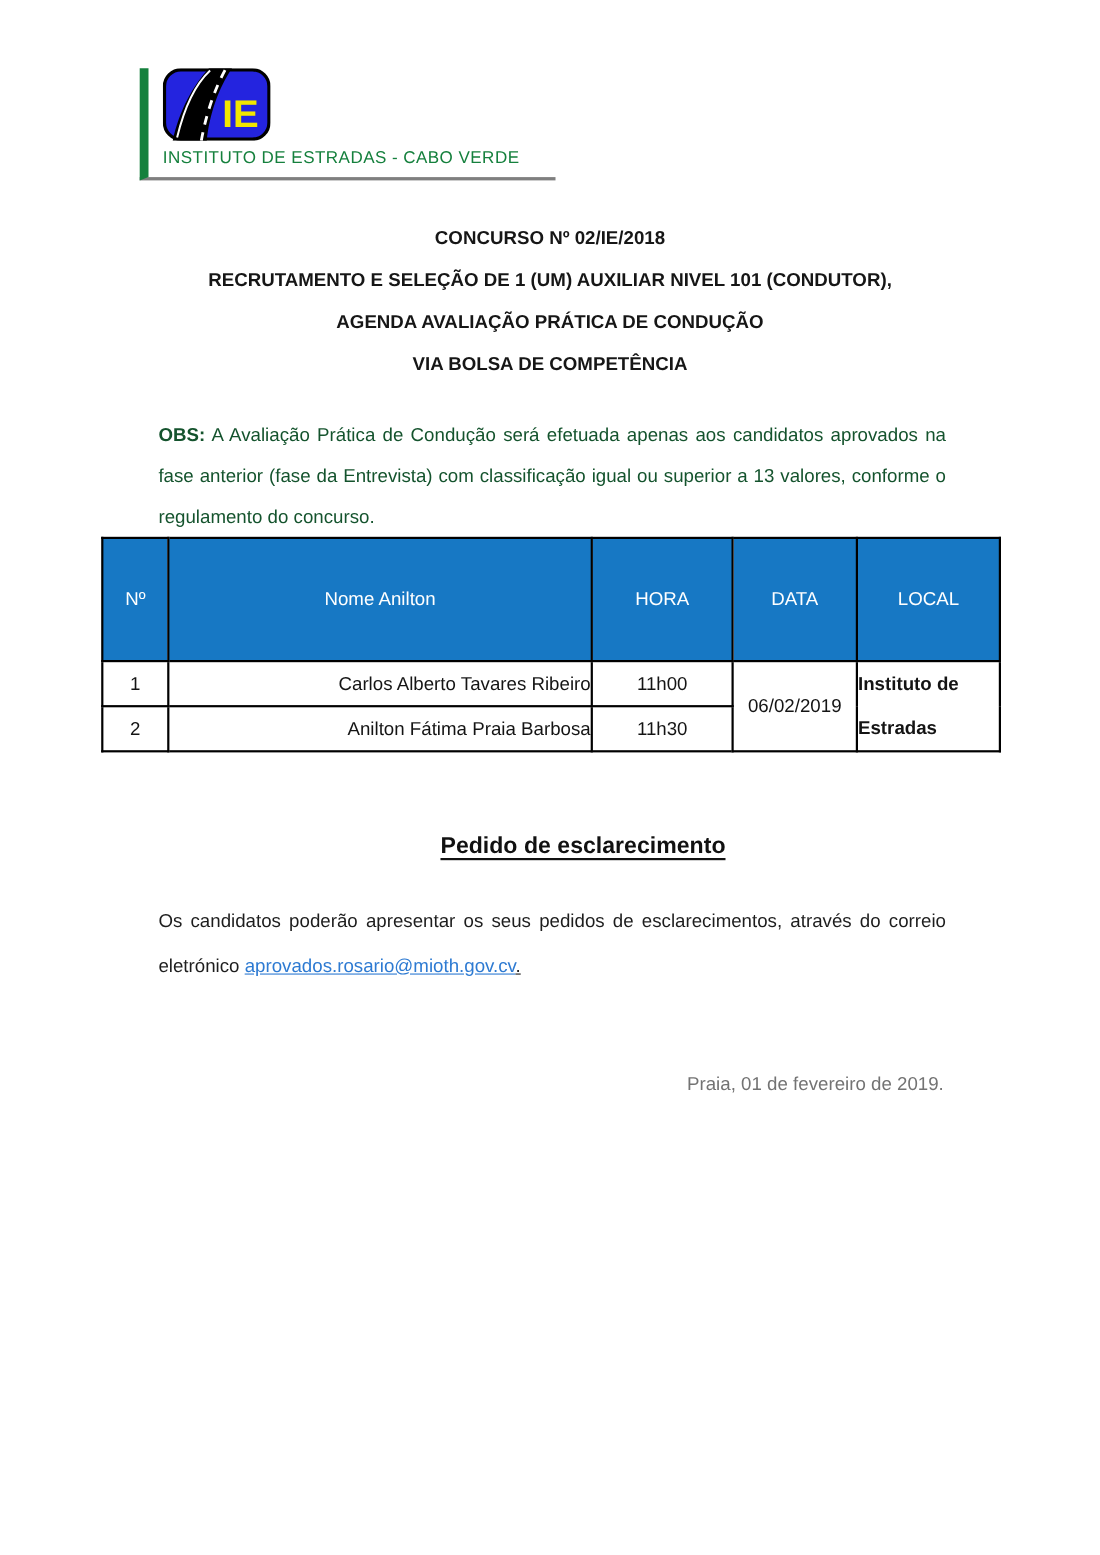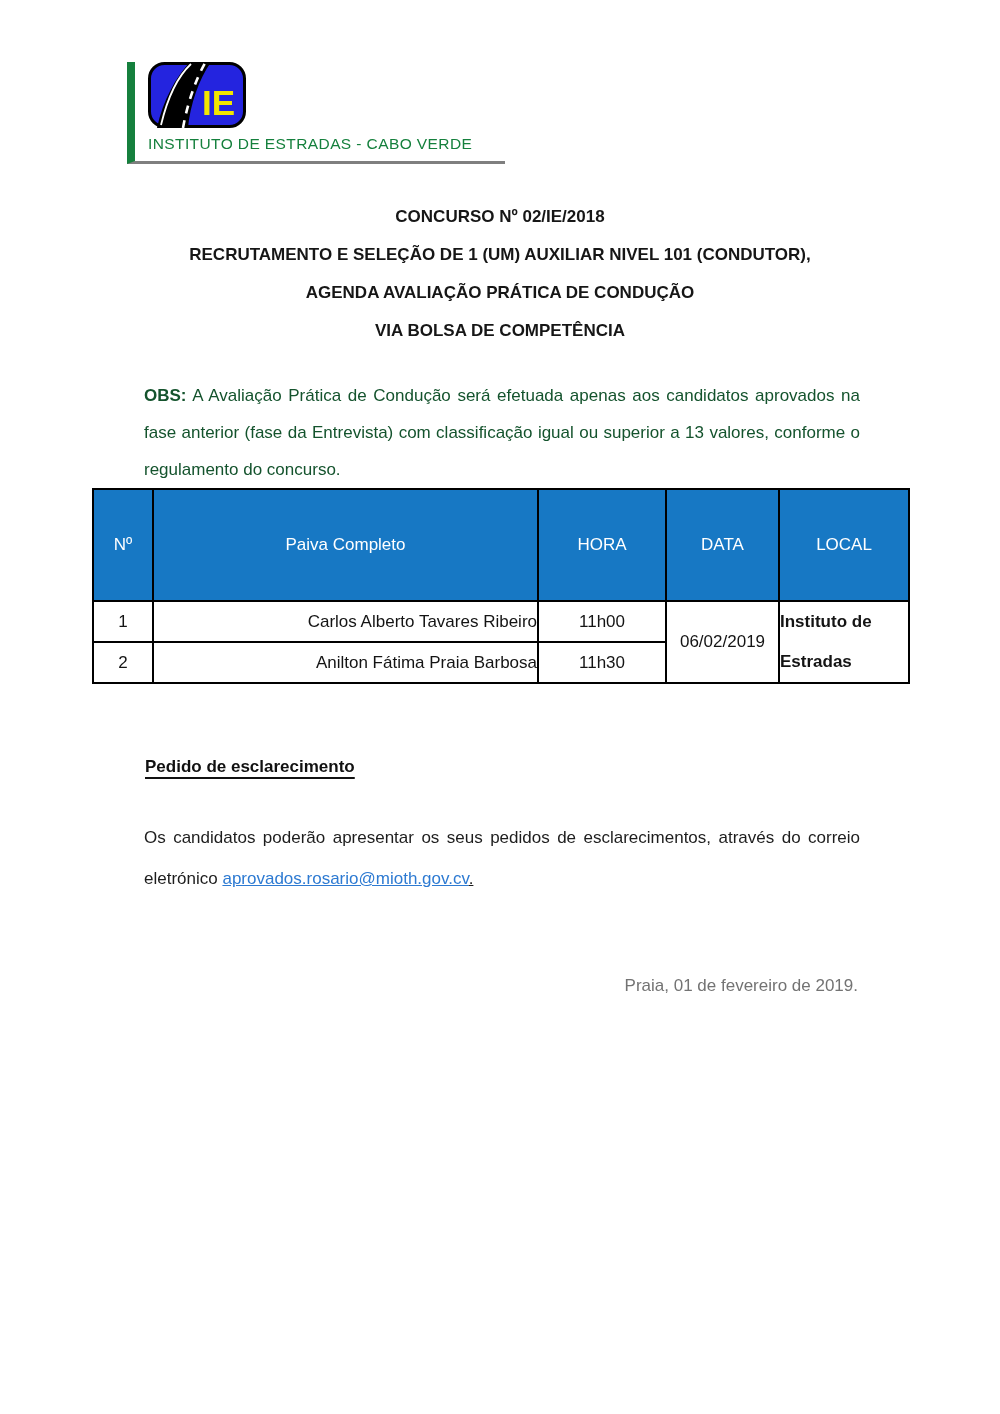--- a/index.html
+++ b/index.html
@@ -83,21 +83,22 @@
   td.cell-data { text-align:center; }
   td.cell-local {
     text-align:left;
     font-weight:bold;
     line-height:40px;
   }
 
   
   .section-heading {
     position:absolute; top:757px; left:145px; width:770px;
-    font-size:17px;
+    text-align:center;
+    font-size:21px;
     font-weight:bold;
     color:#111111;
   }
   .section-heading .underlined {
     text-decoration:underline;
     text-decoration-thickness:2px;
     text-underline-offset:5px;
   }
   .request-par {
     position:absolute; top:817px; left:144px; width:716px;
@@ -151,21 +152,21 @@
       <colgroup>
         <col style="width:60px">
           <col style="width:385px">
           <col style="width:128px">
         <col style="width:113px">
           <col style="width:130px">
       </colgroup>
       <thead>
         <tr>
           <th>Nº</th>
-          <th>Paiva Completo</th>
+          <th>Nome Anilton</th>
           <th>HORA</th>
           <th>DATA</th>
           <th>LOCAL</th>
         </tr>
       </thead>
       <tbody>
         <tr>
           <td class="cell-num">1</td>
           <td class="cell-name">Carlos Alberto Tavares Ribeiro</td>
           <td class="cell-hora">11h00</td>

